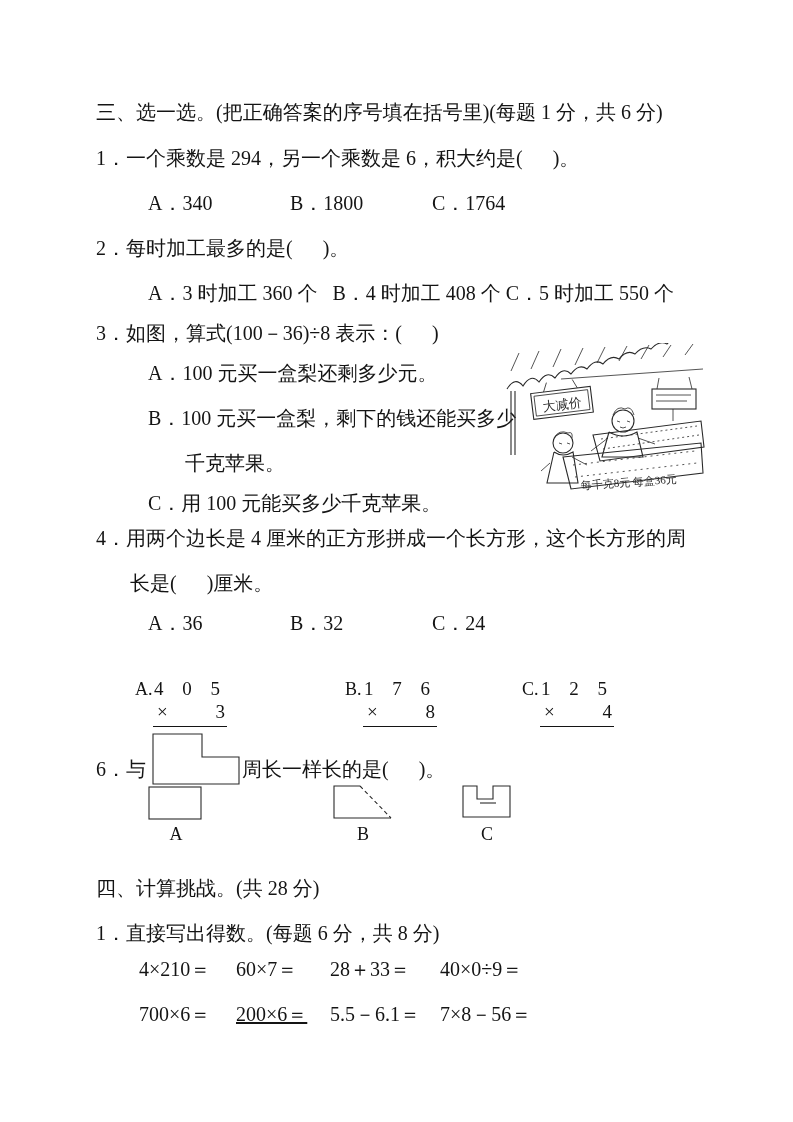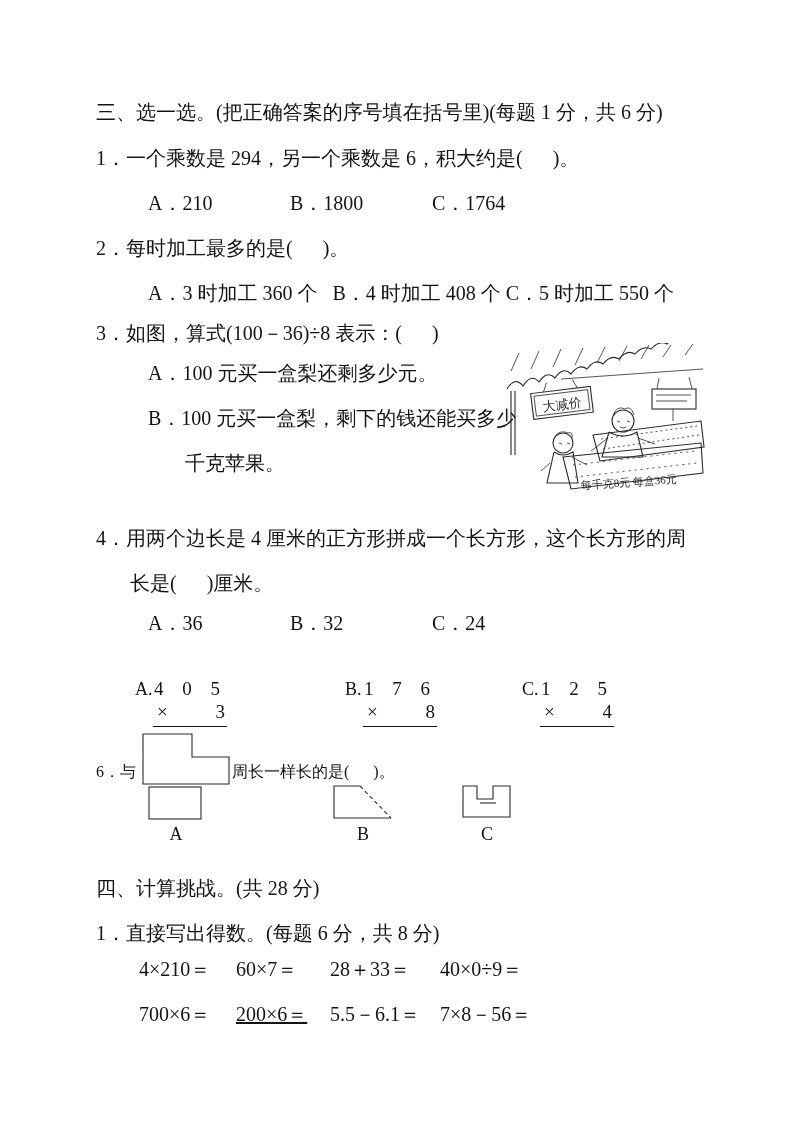--- a/index.html
+++ b/index.html
@@ -26,50 +26,51 @@
   .vdigits{letter-spacing:7px;white-space:pre;}
   .vrow2{
     display:flex;justify-content:space-between;align-items:baseline;
     margin-left:18px;padding:1px 2px 3px 4px;
     border-bottom:1.6px solid #141414;
   }
   
   .q6row{
     position:absolute;left:96px;top:733px;
     display:flex;align-items:flex-end;
-    font-size:16px;white-space:pre;color:#141414;
+    font-size:20px;white-space:pre;color:#141414;
   }
   .q6row svg{margin:0 2px -2px 6px;}
   .shape-label{
     position:absolute;font-size:18px;color:#141414;
     width:40px;text-align:center;
   }
   svg .sk{fill:none;stroke:#2a2a2a;stroke-width:1.1;}
   svg .sk2{fill:none;stroke:#2a2a2a;stroke-width:0.8;}
   svg text{font-family:"Liberation Serif","DejaVu Serif",serif;}
 </style>
 </head>
 <body>
 
 <div class="page">
 
   <div class="line" style="left:96px;top:100px;">三、选一选。(把正确答案的序号填在括号里)(每题 1 分，共 6 分)</div>
 
   <div class="line" style="left:96px;top:146px;">1．一个乘数是 294，另一个乘数是 6，积大约是(      )。</div>
-  <div class="line" style="left:148px;top:191px;">A．210</div>
+  <div class="line" style="left:148px;top:191px;">A．340</div>
   <div class="line" style="left:290px;top:191px;">B．1800</div>
   <div class="line" style="left:432px;top:191px;">C．1764</div>
 
   <div class="line" style="left:96px;top:236px;">2．每时加工最多的是(      )。</div>
   <div class="line" style="left:148px;top:281px;text-align:right;">A．3 时加工 360 个   B．4 时加工 408 个 C．5 时加工 550 个</div>
 
   <div class="line" style="left:96px;top:321px;">3．如图，算式(100－36)÷8 表示：(      )</div>
   <div class="line" style="left:148px;top:361px;">A．100 元买一盒梨还剩多少元。</div>
   <div class="line" style="left:148px;top:406px;">B．100 元买一盒梨，剩下的钱还能买多少</div>
   <div class="line" style="left:185px;top:451px;">千克苹果。</div>
+  <div class="line" style="left:148px;top:491px;">C．用 100 元能买多少千克苹果。</div>
 
   <svg style="position:absolute;left:505px;top:343px;" width="200" height="152" viewBox="0 0 200 152">
 
     <path class="sk" d="M2,46 q8,-13 16,-3 q8,-13 16,-4 q8,-12 16,-4 q8,-12 16,-4 q8,-11 16,-5 q8,-11 16,-5 q8,-10 16,-5 q8,-10 16,-5 q8,-9 16,-5 q8,-9 16,-5 q8,-9 16,-5 q8,-8 14,-5"></path>
     <path class="sk2" d="M6,28 L14,10 M26,26 L34,8 M48,24 L56,6 M70,22 L78,5 M92,20 L100,4 M114,18 L122,3 M136,16 L144,2 M158,14 L166,2 M180,12 L188,1"></path>
     <path class="sk2" d="M56,36 L198,26"></path>
 
     <path class="sk" d="M6,48 L6,112 M10,48 L10,112"></path>
 
     <g transform="rotate(-7 56 60)">

